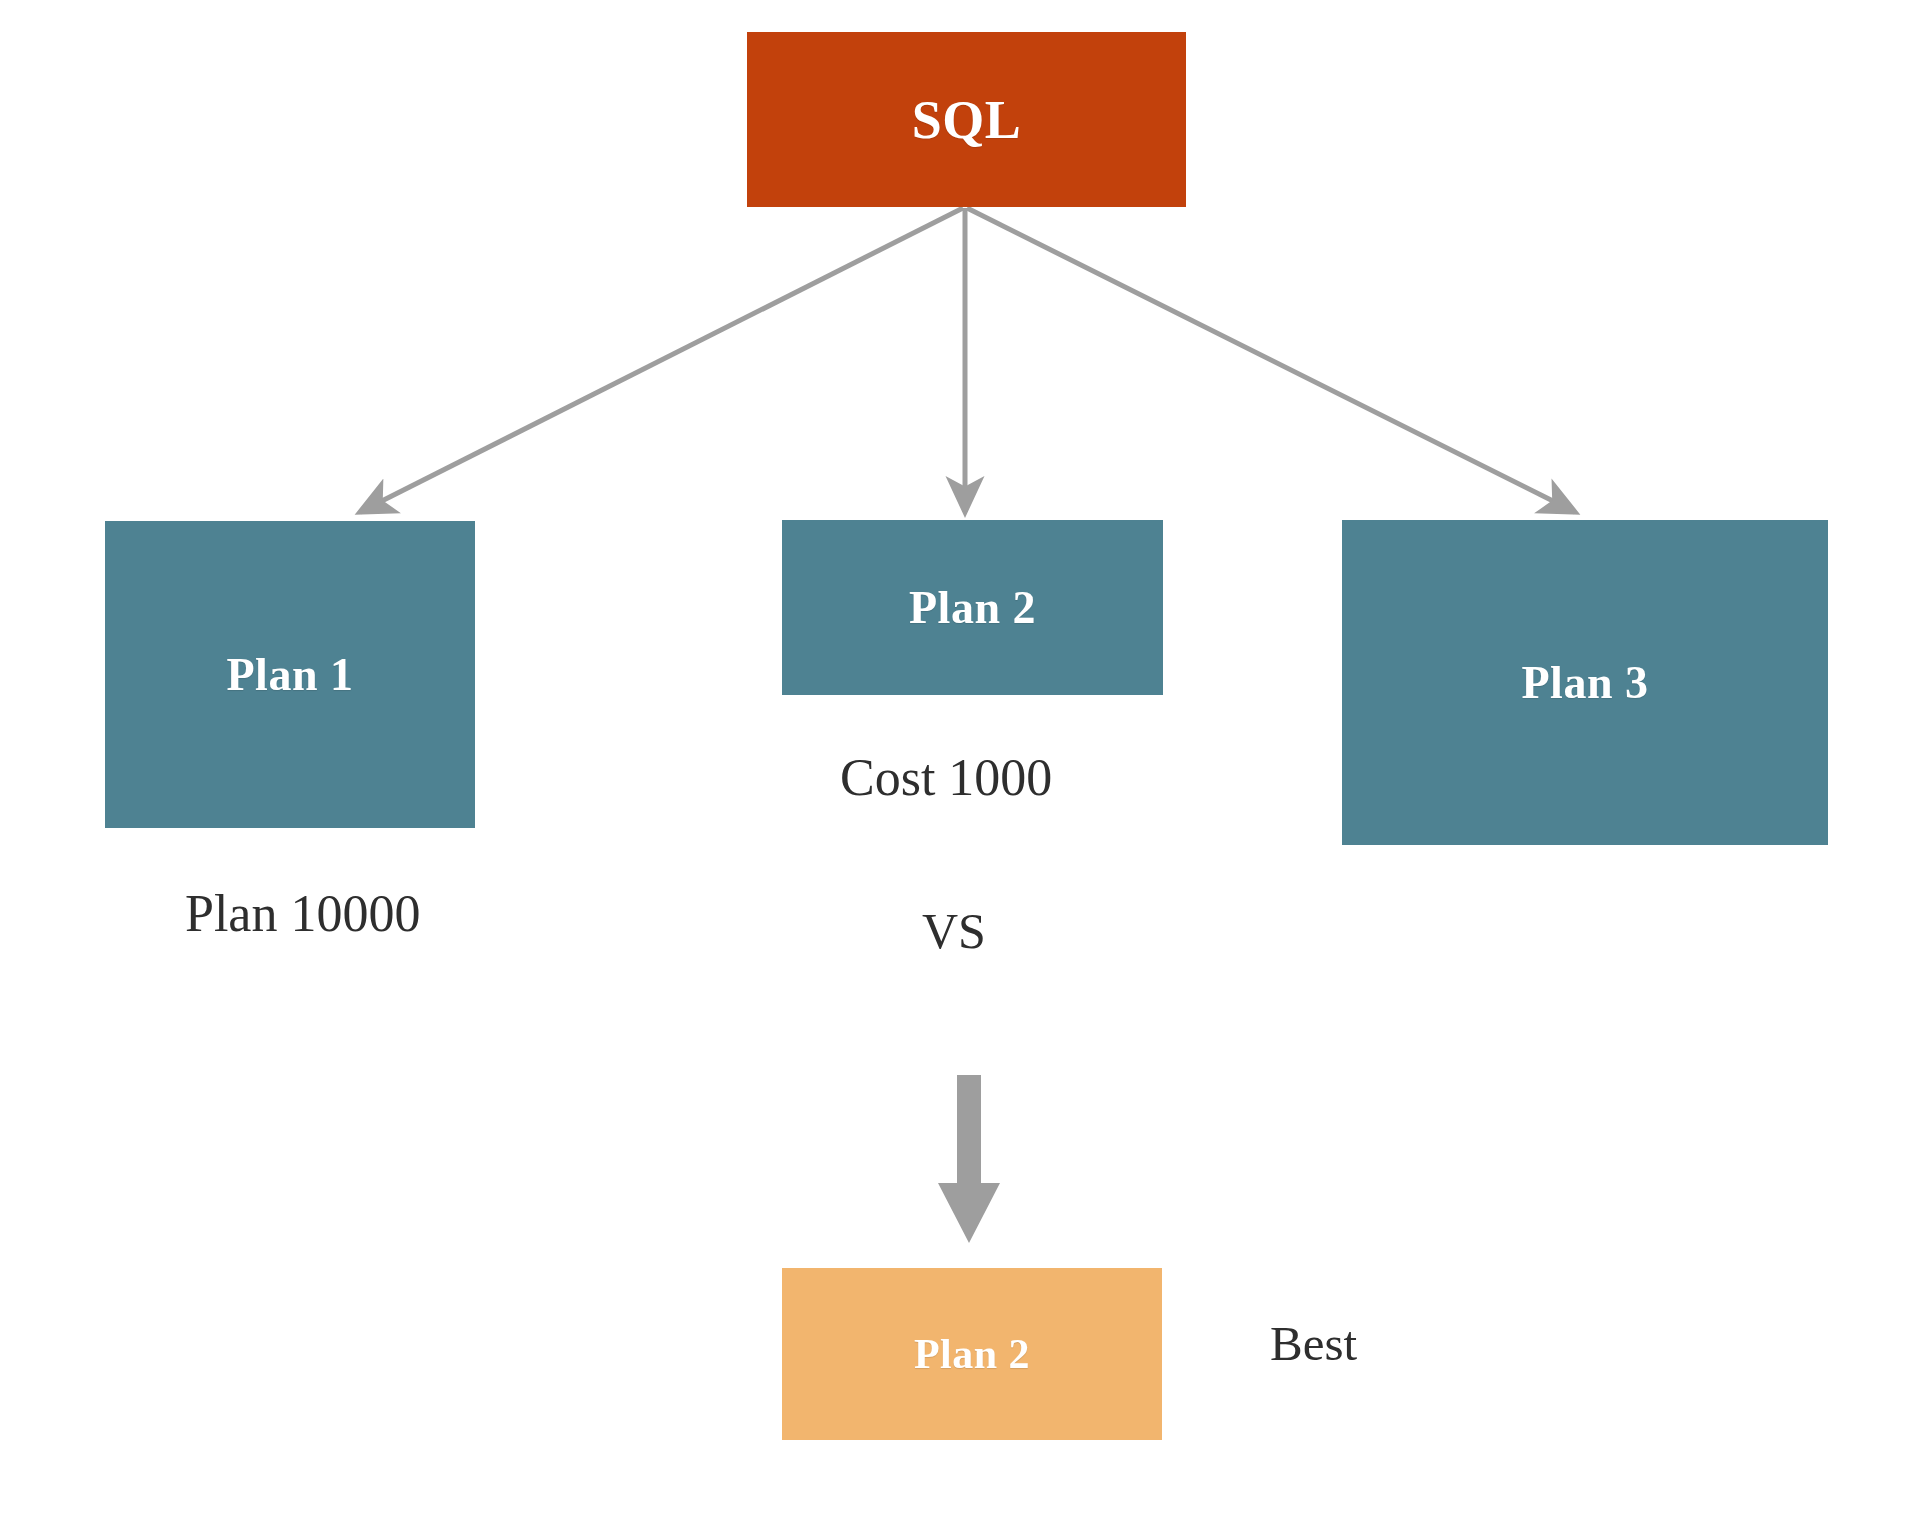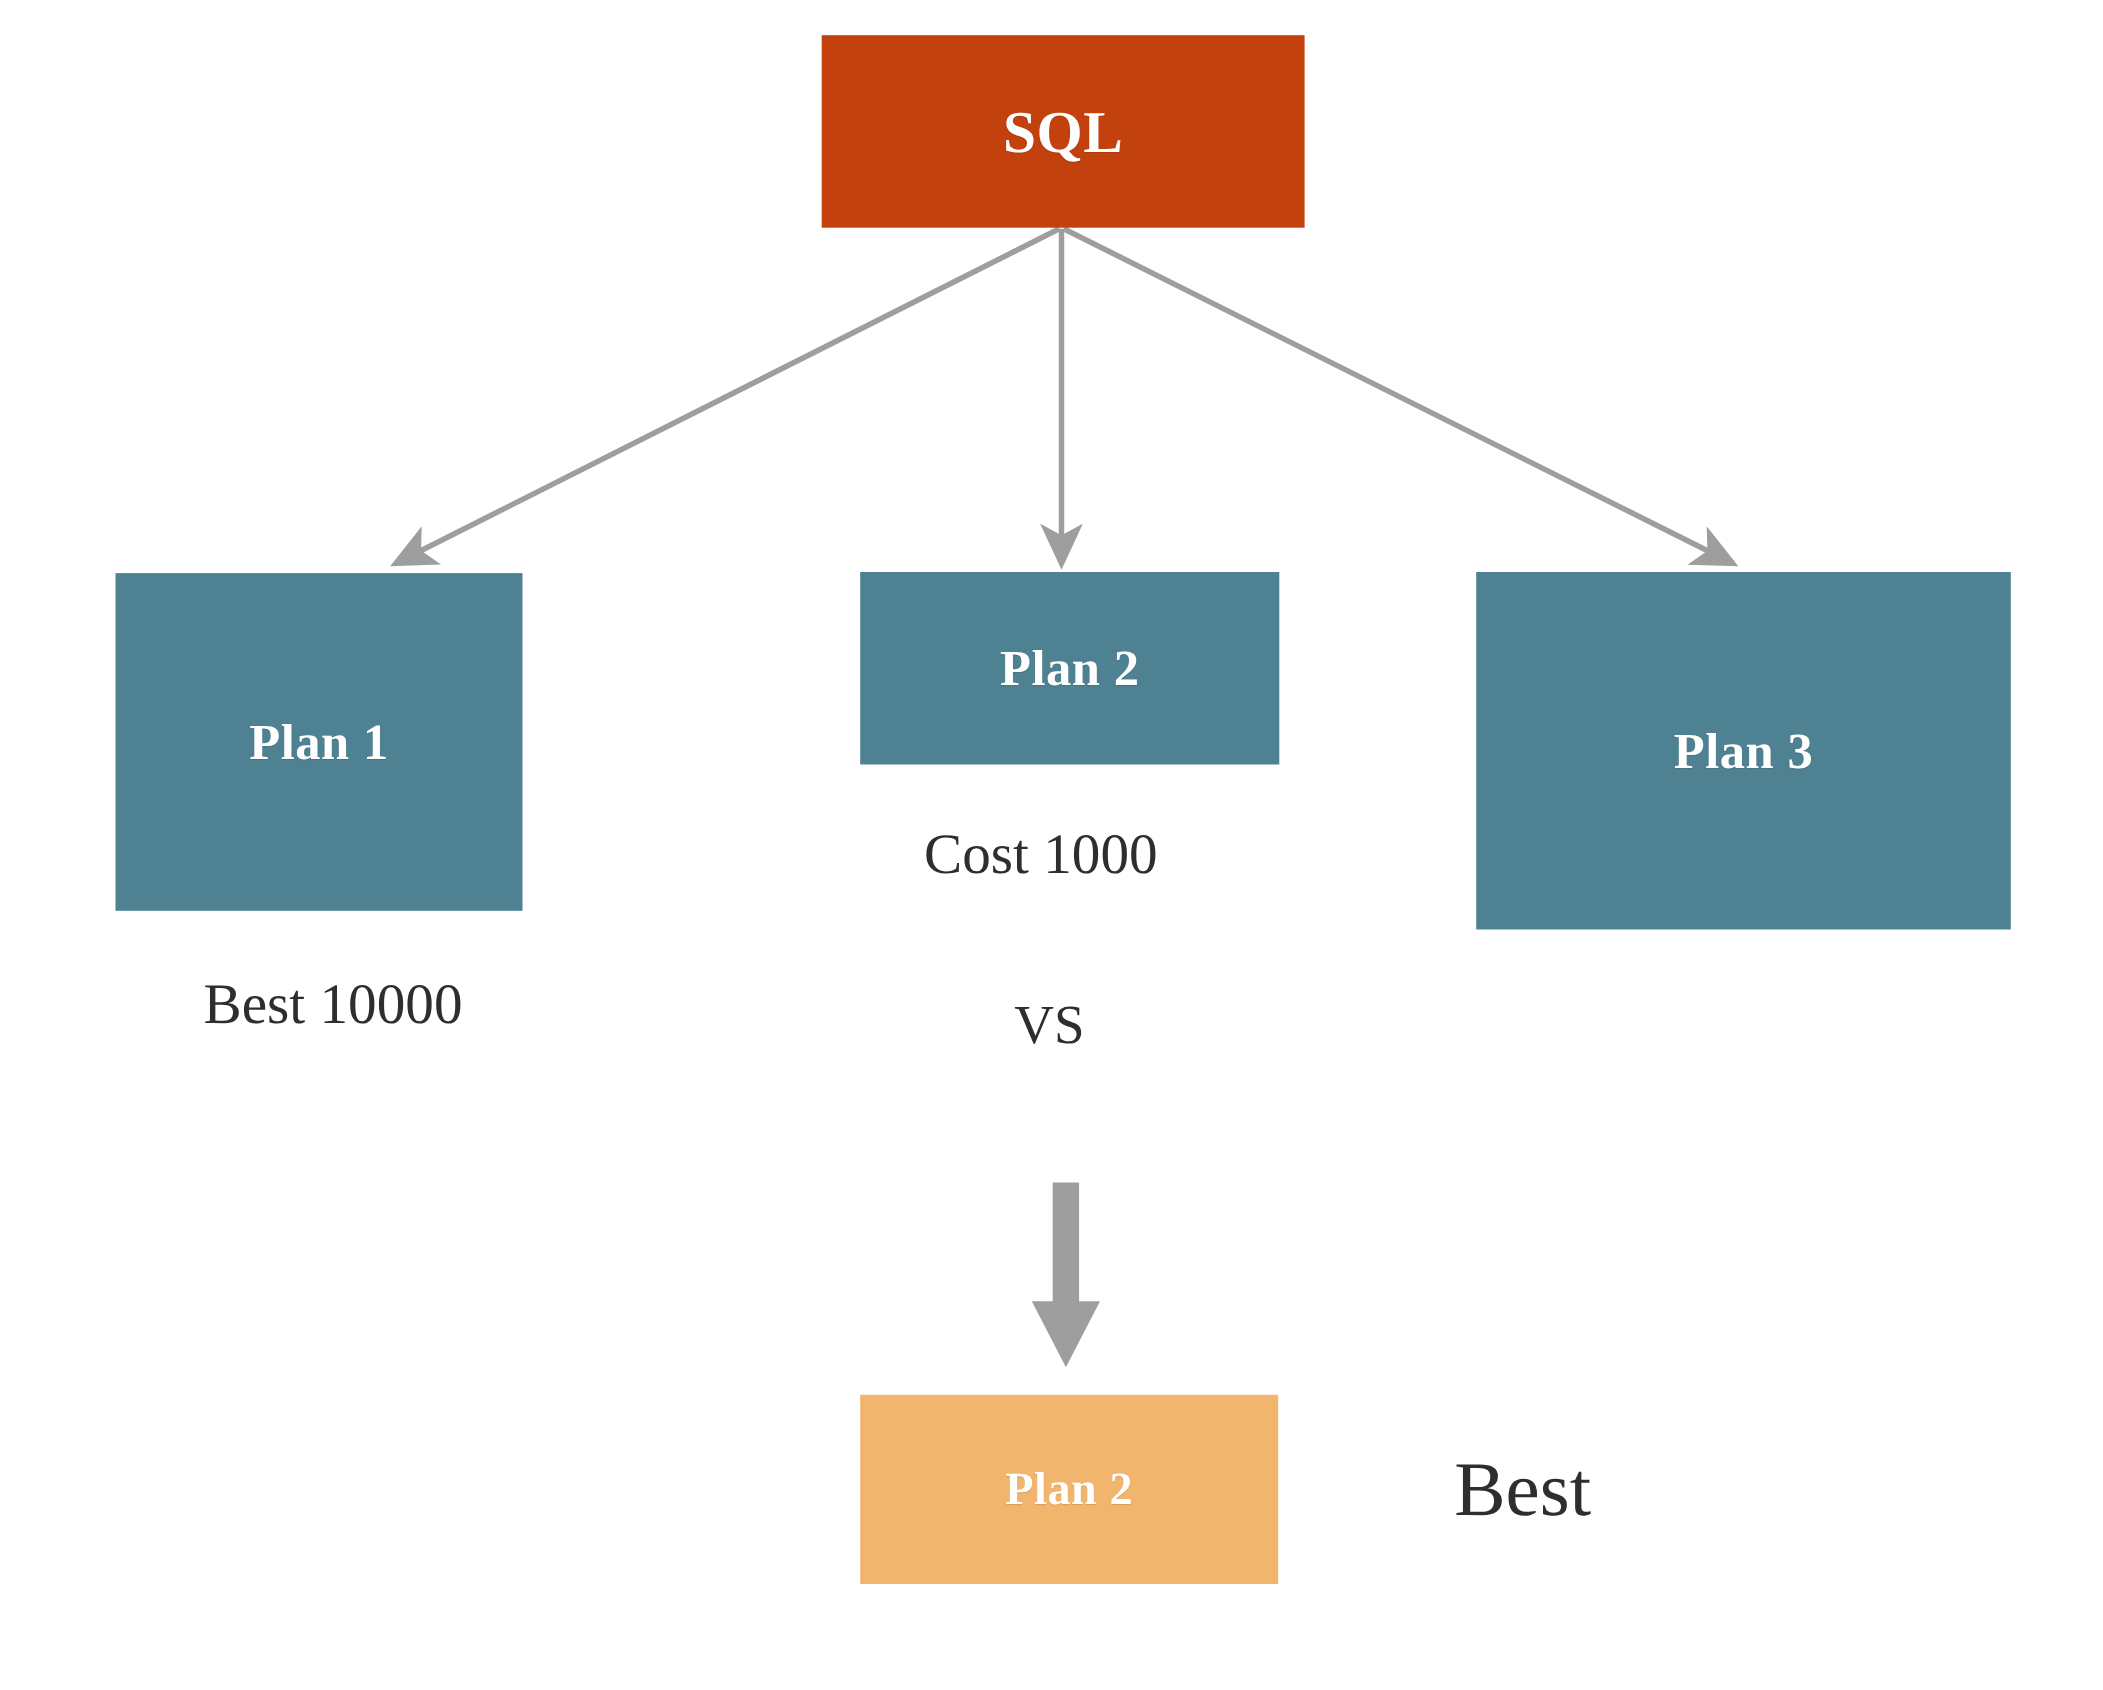--- a/index.html
+++ b/index.html
@@ -87,23 +87,23 @@
     left: 1434px;
     top: 900px;
     font-size: 52px;
   }
   #vs-label {
     left: 922px;
     top: 902px;
     font-size: 50px;
   }
   #best-label {
-    left: 1322px;
+    left: 1270px;
     top: 1315px;
-    font-size: 70px;
+    font-size: 49px;
   }
 
   #edges {
     position: absolute;
     left: 0;
     top: 0;
     width: 1912px;
     height: 1536px;
     pointer-events: none;
   }
@@ -138,21 +138,21 @@
   </div>
 
   <div class="node" id="plan2-node">
     <span>Plan 2</span>
   </div>
 
   <div class="node" id="plan3-node">
     <span>Plan 3</span>
   </div>
 
-  <div class="caption" id="cost1-label">Best 10000</div>
+  <div class="caption" id="cost1-label">Plan 10000</div>
 
   <div class="caption" id="cost2-label">Cost 1000</div>
 
 
   <div class="caption" id="vs-label">VS</div>
 
   <div class="node" id="best-node">
     <span>Plan 2</span>
   </div>
 

